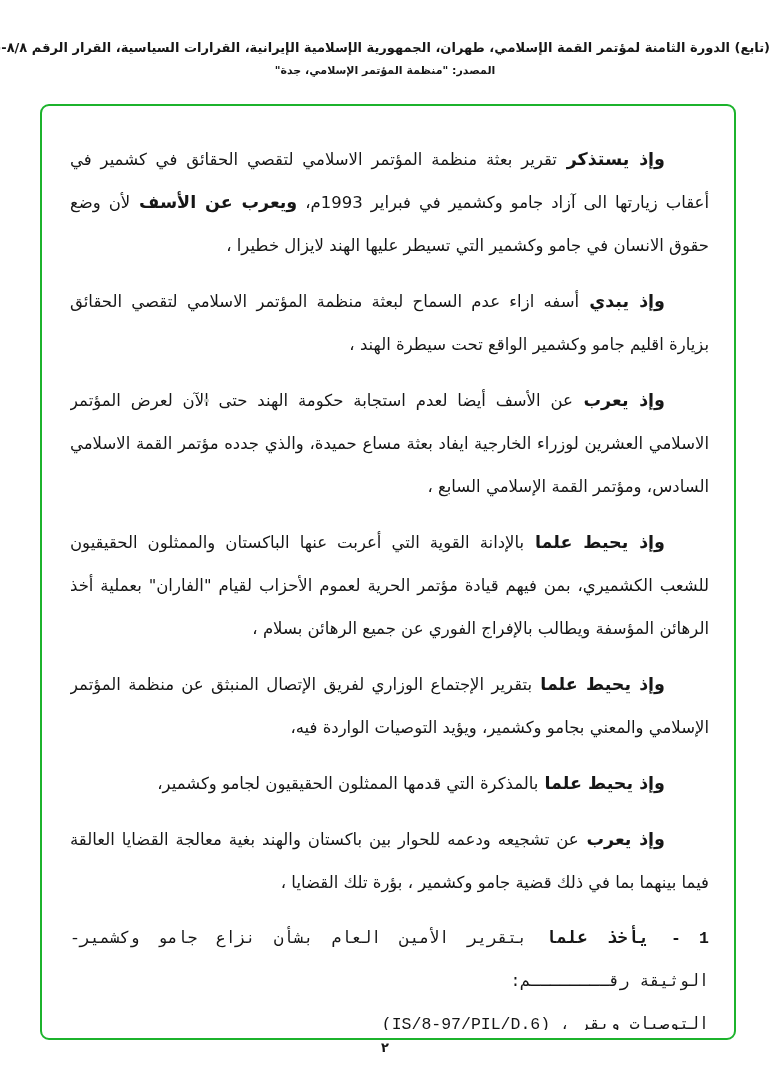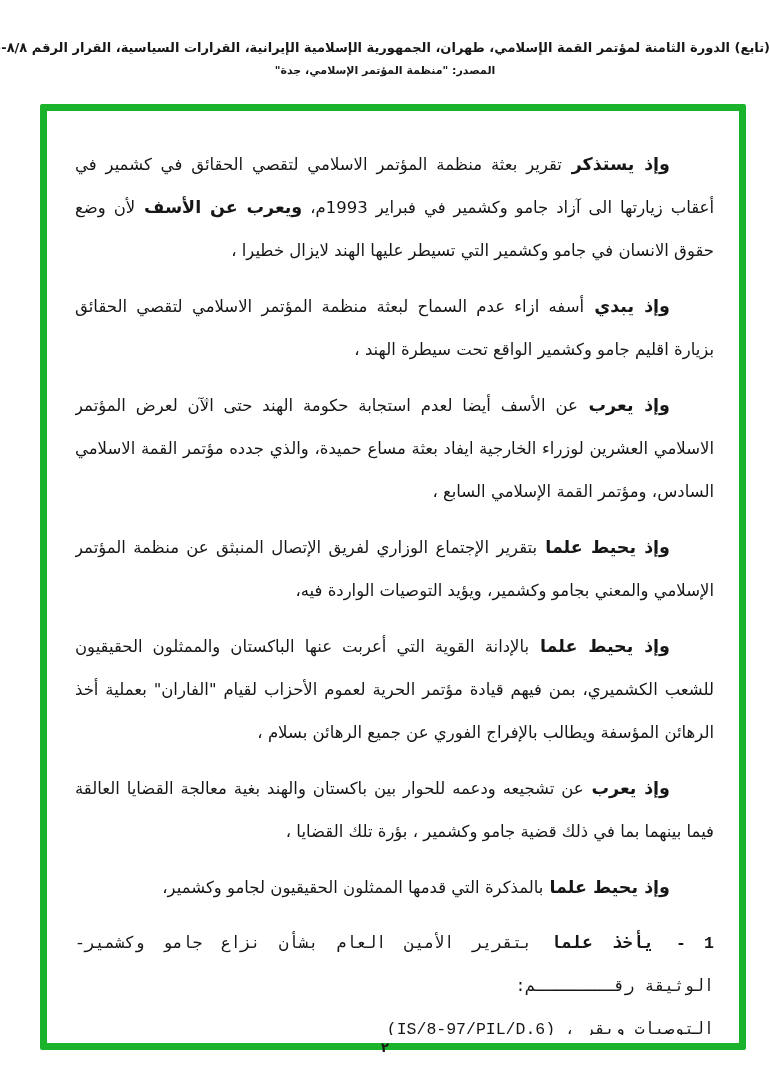--- a/index.html
+++ b/index.html
@@ -30,22 +30,22 @@
     font-size: 11px;
     font-weight: bold;
     margin-top: 9px;
   }
   .greenbox {
     position: absolute;
     left: 40px;
     top: 104px;
     width: 692px;
     height: 932px;
-    border: 7px solid #000000;
-    border-radius: 2px;
+    border: 2px solid #000000;
+    border-radius: 9px;
   }
   .content {
     position: absolute;
     top: 32px;
     right: 25px;
     left: 28px;
     bottom: 8px;
     direction: rtl;
     text-align: justify;
     font-size: 16.5px;
@@ -90,24 +90,24 @@
     <div class="header-title">(تابع) الدورة الثامنة لمؤتمر القمة الإسلامي، طهران، الجمهورية الإسلامية الإيرانية، القرارات السياسية، القرار الرقم ٨/٨-س(ق.إ)</div>
     <div class="header-source">المصدر:  "منظمة المؤتمر الإسلامي، جدة"</div>
   </div>
 
   <div class="greenbox" style="border-color: rgb(28, 179, 44);">
     <div class="content">
 
       <p class="para"><span class="lead ">وإذ يستذكر </span><span class="">تقرير بعثة منظمة المؤتمر الاسلامي لتقصي الحقائق في كشمير في أعقاب زيارتها الى آزاد جامو وكشمير في فبراير 1993م، </span><span class="lead ">ويعرب عن الأسف </span><span class="">لأن وضع حقوق الانسان في جامو وكشمير التي تسيطر عليها الهند لايزال خطيرا ،</span></p>
         <p class="para"><span class="lead ">وإذ يبدي </span><span class="">أسفه ازاء عدم السماح لبعثة منظمة المؤتمر الاسلامي لتقصي الحقائق بزيارة اقليم جامو وكشمير الواقع تحت سيطرة الهند ،</span></p>
         <p class="para"><span class="lead ">وإذ يعرب </span><span class="">عن الأسف أيضا لعدم استجابة حكومة الهند حتى الآن لعرض المؤتمر الاسلامي العشرين لوزراء الخارجية ايفاد بعثة مساع حميدة، والذي جدده مؤتمر القمة الاسلامي السادس، ومؤتمر القمة الإسلامي السابع ،</span></p>
+        <p class="para"><span class="lead ">وإذ يحيط علما </span><span class="">بالإدانة القوية التي أعربت عنها الباكستان والممثلون الحقيقيون للشعب الكشميري، بمن فيهم قيادة مؤتمر الحرية لعموم الأحزاب لقيام "الفاران" بعملية أخذ الرهائن المؤسفة ويطالب بالإفراج الفوري عن جميع الرهائن بسلام ،</span></p>
         <p class="para"><span class="lead ">وإذ يحيط علما </span><span class="">بتقرير الإجتماع الوزاري لفريق الإتصال المنبثق عن منظمة المؤتمر الإسلامي والمعني بجامو وكشمير، ويؤيد التوصيات الواردة فيه،</span></p>
-        <p class="para"><span class="lead ">وإذ يحيط علما </span><span class="">بالإدانة القوية التي أعربت عنها الباكستان والممثلون الحقيقيون للشعب الكشميري، بمن فيهم قيادة مؤتمر الحرية لعموم الأحزاب لقيام "الفاران" بعملية أخذ الرهائن المؤسفة ويطالب بالإفراج الفوري عن جميع الرهائن بسلام ،</span></p>
+        <p class="para"><span class="lead ">وإذ يحيط علما </span><span class="">بالمذكرة التي قدمها الممثلون الحقيقيون لجامو وكشمير،</span></p>
         <p class="para"><span class="lead ">وإذ يعرب </span><span class="">عن تشجيعه ودعمه للحوار بين باكستان والهند بغية معالجة القضايا العالقة فيما بينهما بما في ذلك قضية جامو وكشمير ، بؤرة تلك القضايا ،</span></p>
-        <p class="para"><span class="lead ">وإذ يحيط علما </span><span class="">بالمذكرة التي قدمها الممثلون الحقيقيون لجامو وكشمير،</span></p>
         <p class="para item"><span class="item-num">1 -</span><span class="lead ">يأخذ علما </span><span class="">بتقرير الأمين العام بشأن نزاع جامو وكشمير- الوثيقة رقــــــــم:</span></p>
         <div class="doc-line">(IS/8-97/PIL/D.6) ، ويقر‎ التوصيات‎ المتضمنة‎ فيه‎ .</div>
     </div>
   </div>
 
   <div class="artifact"></div>
 
   <div class="pagenum">٢</div>
 
 </div>

